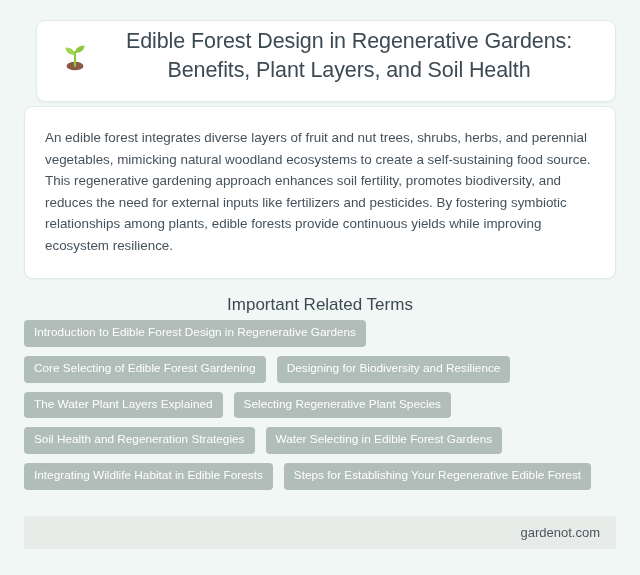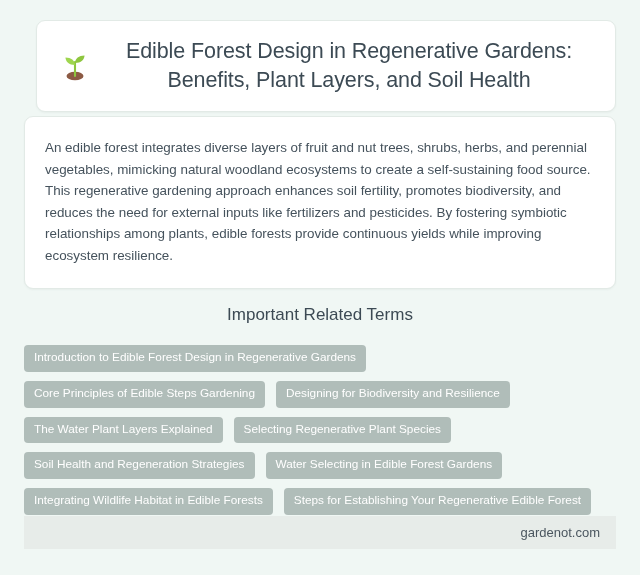--- a/index.html
+++ b/index.html
@@ -21,21 +21,21 @@
     display: flex;
     flex-direction: column;
   }
 
   
   .header-card {
     background: #ffffff;
     border: 1px solid #e2eae6;
     border-radius: 9px;
     box-shadow: 0 1px 2px rgba(60,80,75,0.05);
-    padding: 16px 22px 16px 22px;
+    padding: 6px 22px 16px 22px;
     display: flex;
     align-items: center;
     justify-content: center;
     gap: 14px;
     min-height: 78px;
     box-sizing: border-box;
     margin-left: 12px;
   }
   .seedling {
     flex: 0 0 auto;
@@ -71,21 +71,21 @@
 
   
   .terms-heading {
     margin-top: 16px;
     text-align: center;
     font-size: 17px;
     color: #3c4a54;
     font-weight: 400;
   }
   .tag-cloud {
-    margin-top: 20px;
+    margin-top: 5px;
     display: flex;
     flex-wrap: wrap;
     gap: 9px 11px;
     align-content: flex-start;
   }
   .tag {
     background: #b0bdb9;
     color: #ffffff;
     font-size: 11.8px;
     line-height: 1;
@@ -131,21 +131,21 @@
   </div>
 
   <div class="desc-card">
     <div class="desc-text">An edible forest integrates diverse layers of fruit and nut trees, shrubs, herbs, and perennial vegetables, mimicking natural woodland ecosystems to create a self-sustaining food source. This regenerative gardening approach enhances soil fertility, promotes biodiversity, and reduces the need for external inputs like fertilizers and pesticides. By fostering symbiotic relationships among plants, edible forests provide continuous yields while improving ecosystem resilience.</div>
   </div>
 
   <div class="terms-heading">Important Related Terms</div>
 
   <div class="tag-cloud">
       <div class="tag">Introduction to Edible Forest Design in Regenerative Gardens</div>
-      <div class="tag">Core Principles of Edible Steps Gardening</div>
+      <div class="tag">Core Selecting of Edible Forest Gardening</div>
       <div class="tag">Designing for Biodiversity and Resilience</div>
       <div class="tag">The Water Plant Layers Explained</div>
       <div class="tag">Selecting Regenerative Plant Species</div>
       <div class="tag">Soil Health and Regeneration Strategies</div>
       <div class="tag">Water Selecting in Edible Forest Gardens</div>
       <div class="tag">Integrating Wildlife Habitat in Edible Forests</div>
       <div class="tag">Steps for Establishing Your Regenerative Edible Forest</div>
     </div>
 
   <div class="footer-spacer"></div>

